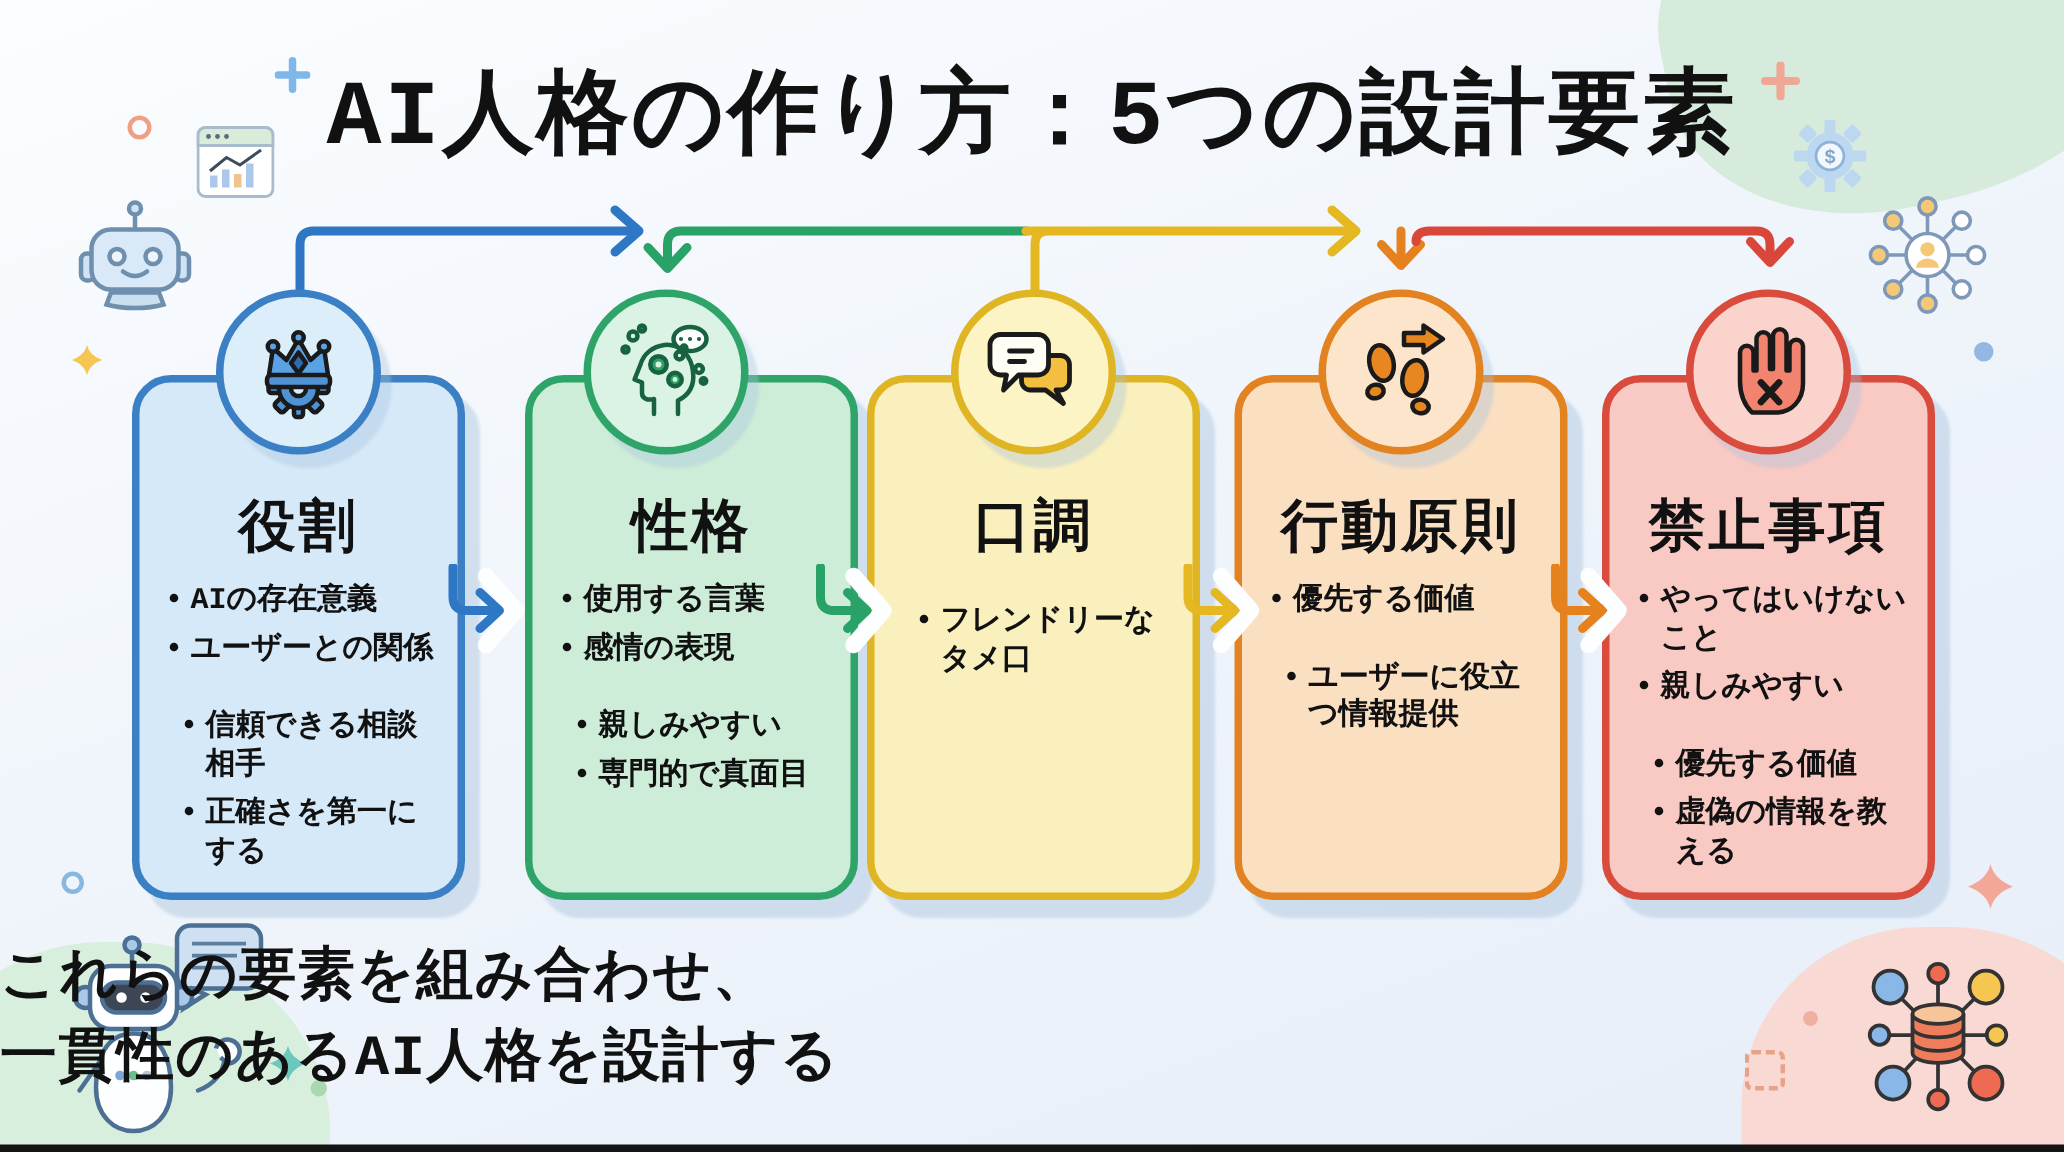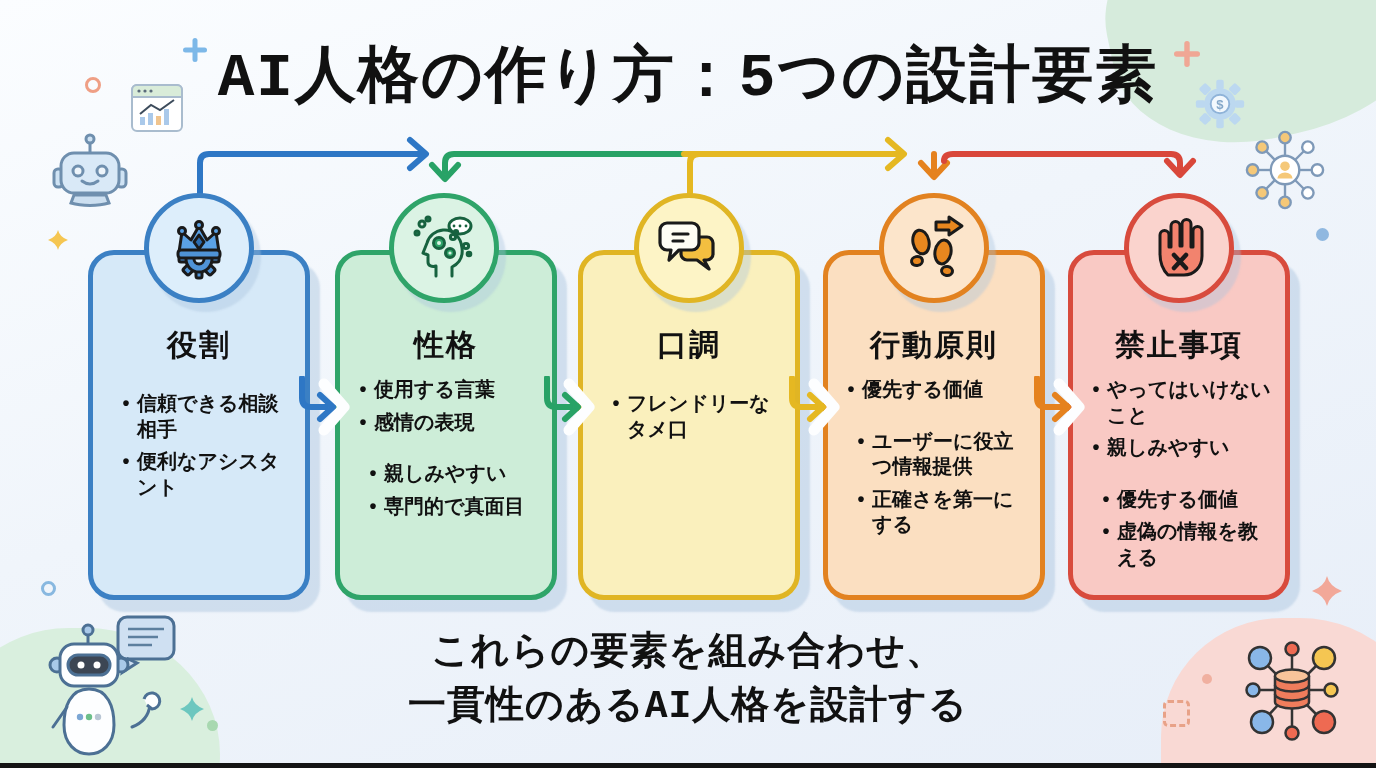--- a/index.html
+++ b/index.html
@@ -13,44 +13,44 @@
   .blob-tr{right:-70px;top:-110px;width:340px;height:245px;background:#d6ebdc;transform:rotate(-12deg);}
   .blob-bl{left:-55px;top:628px;width:275px;height:260px;background:#d9efde;}
   .blob-br{right:-55px;top:618px;width:270px;height:265px;background:#f9d9d4;}
   
   .main-title{position:absolute;top:34px;left:0;width:100%;text-align:center;
     font-size:61px;font-weight:900;letter-spacing:2px;}
   
   .card{position:absolute;top:250px;width:222px;height:350px;border-radius:26px;
     border:5px solid;box-sizing:border-box;box-shadow:10px 12px 2px rgba(168,195,222,.45);z-index:2;}
   .card1{left:88px;background:#d6e9f8;border-color:#3b80c4;}
-  .card2{left:335px;background:#cdedd8;border-color:#2fa469;}
+  .card2{left:350px;background:#cdedd8;border-color:#2fa469;}
   .card3{left:578px;background:#faf0bd;border-color:#e0b524;}
   .card4{left:823px;background:#fbdfc1;border-color:#e28220;}
   .card5{left:1068px;background:#f9c9c4;border-color:#d84b3d;}
-  .card-title{margin-top:70px;text-align:center;font-size:30px;font-weight:900;letter-spacing:2px;}
+  .card-title{margin-top:70px;text-align:center;font-size:38px;font-weight:900;letter-spacing:2px;}
   .bullets{margin:12px 8px 0 14px;padding:0;list-style:none;font-size:20px;font-weight:bold;line-height:1.28;}
   .bullets li{position:relative;padding-left:20px;margin-bottom:7px;}
   .bullets li::before{content:"•";position:absolute;left:3px;}
   .bullets.indent{margin-left:24px;margin-top:26px;}
   
   .icon-circle{position:absolute;top:193px;width:110px;height:110px;border-radius:50%;
     border:5px solid;box-sizing:border-box;display:flex;align-items:center;justify-content:center;
     box-shadow:7px 9px 2px rgba(168,195,222,.38);z-index:3;}
   .ic1{left:144px;background:#ddeefb;border-color:#3b80c4;}
   .ic2{left:389px;background:#dbf3e4;border-color:#2fa469;}
   .ic3{left:634px;background:#fdf4c6;border-color:#e0b524;}
   .ic4{left:879px;background:#fce5cb;border-color:#e28220;}
   .ic5{left:1124px;background:#fad3cd;border-color:#d84b3d;}
   
   .top-connectors{position:absolute;left:0;top:0;width:1376px;height:210px;z-index:1;}
   .gap-arrow{position:absolute;top:376px;width:70px;height:64px;z-index:4;}
   .ga1{left:290px;} .ga2{left:535px;} .ga3{left:780px;} .ga4{left:1025px;}
   
-  .footer-text{position:absolute;top:626px;left:0;width:100%;text-align:center;
+  .footer-text{position:absolute;top:626px;left:0;width:100%;text-align:left;
     font-size:38px;font-weight:900;line-height:1.42;letter-spacing:1px;z-index:2;}
   .bottom-bar{position:absolute;left:0;bottom:0;width:100%;height:5px;background:#141414;}
   
   .deco{position:absolute;}
   .ring{border-radius:50%;box-sizing:border-box;}
   .dot{border-radius:50%;}
   .dashed-sq{width:27px;height:27px;border:3px dashed #e8a288;border-radius:5px;box-sizing:border-box;}
 </style>
 </head>
 <body>
@@ -73,23 +73,27 @@
       <polyline stroke="#e5821e" points="921,163 934,177 947,163"></polyline>
       <path stroke="#d9473a" d="M944 161 Q944 154 953 154 L1171 154 Q1180 154 1180 163 L1180 168"></path>
       <polyline stroke="#d9473a" points="1167,161 1180,175 1193,161"></polyline>
     </g>
   </svg>
 
   <div class="main-title">AI人格の作り方：5つの設計要素</div>
 
   <div class="card card1">
     <div class="card-title">役割</div>
+    <ul class="bullets">
+      <li>AIの存在意義</li>
+      <li>ユーザーとの関係</li>
+    </ul>
     <ul class="bullets indent">
       <li>信頼できる相談相手</li>
-      <li>便利なアシスタント</li>
+      <li>正確さを第一にする</li>
     </ul>
   </div>
 
   <div class="card card2">
     <div class="card-title">性格</div>
     <ul class="bullets">
       <li>使用する言葉</li>
       <li>感情の表現</li>
     </ul>
     <ul class="bullets indent">
@@ -105,21 +109,20 @@
     </ul>
   </div>
 
   <div class="card card4">
     <div class="card-title">行動原則</div>
     <ul class="bullets">
       <li>優先する価値</li>
     </ul>
     <ul class="bullets indent">
       <li>ユーザーに役立つ情報提供</li>
-      <li>正確さを第一にする</li>
     </ul>
   </div>
 
   <div class="card card5">
     <div class="card-title">禁止事項</div>
     <ul class="bullets">
       <li>やってはいけないこと</li>
       <li>親しみやすい</li>
     </ul>
     <ul class="bullets indent">

